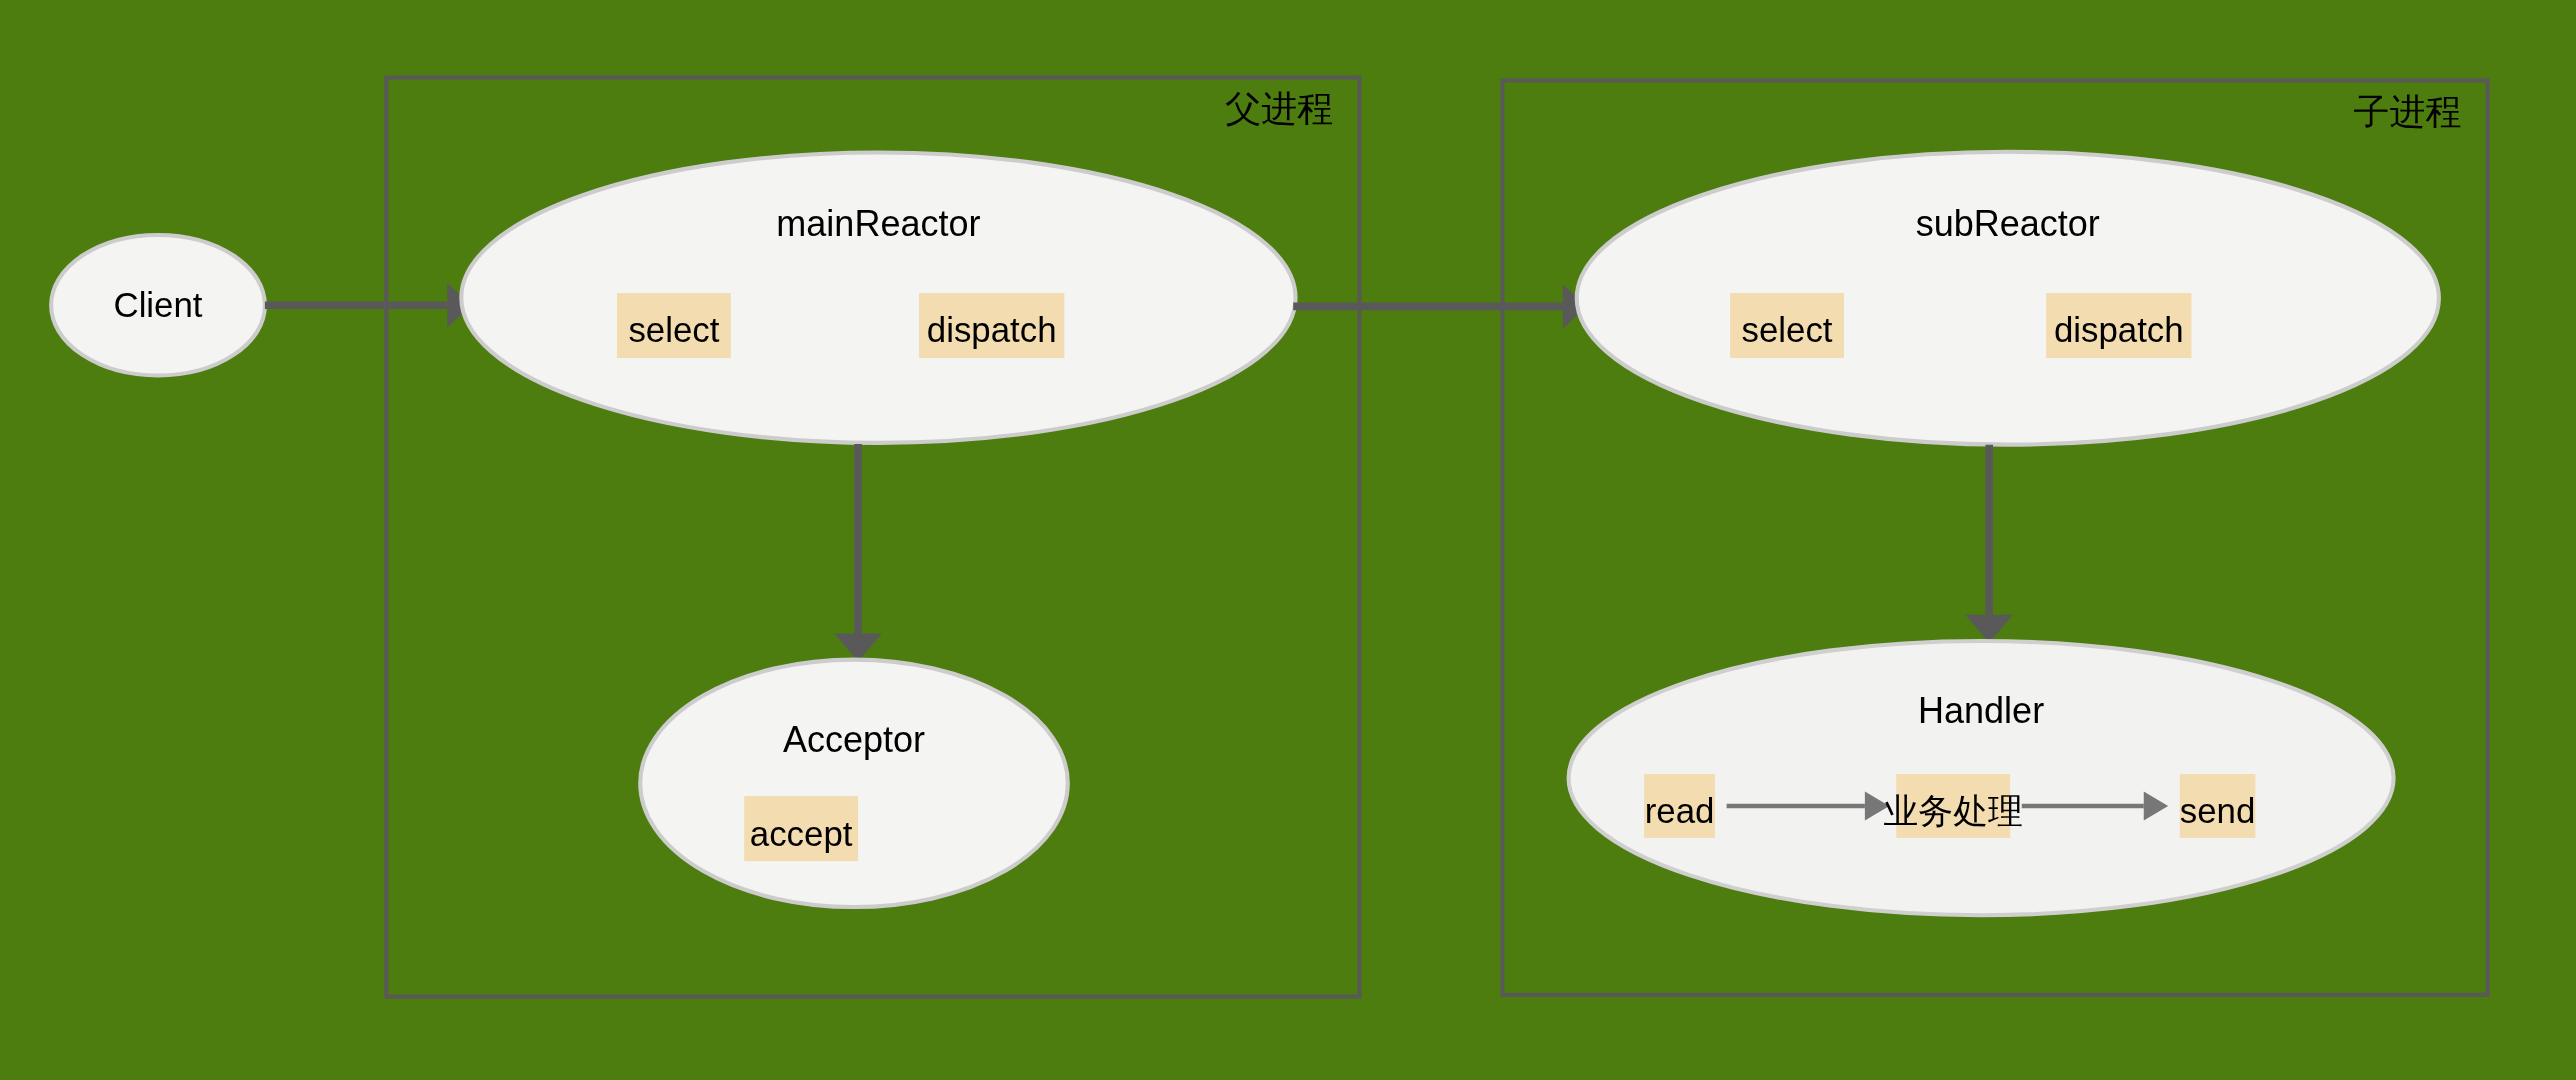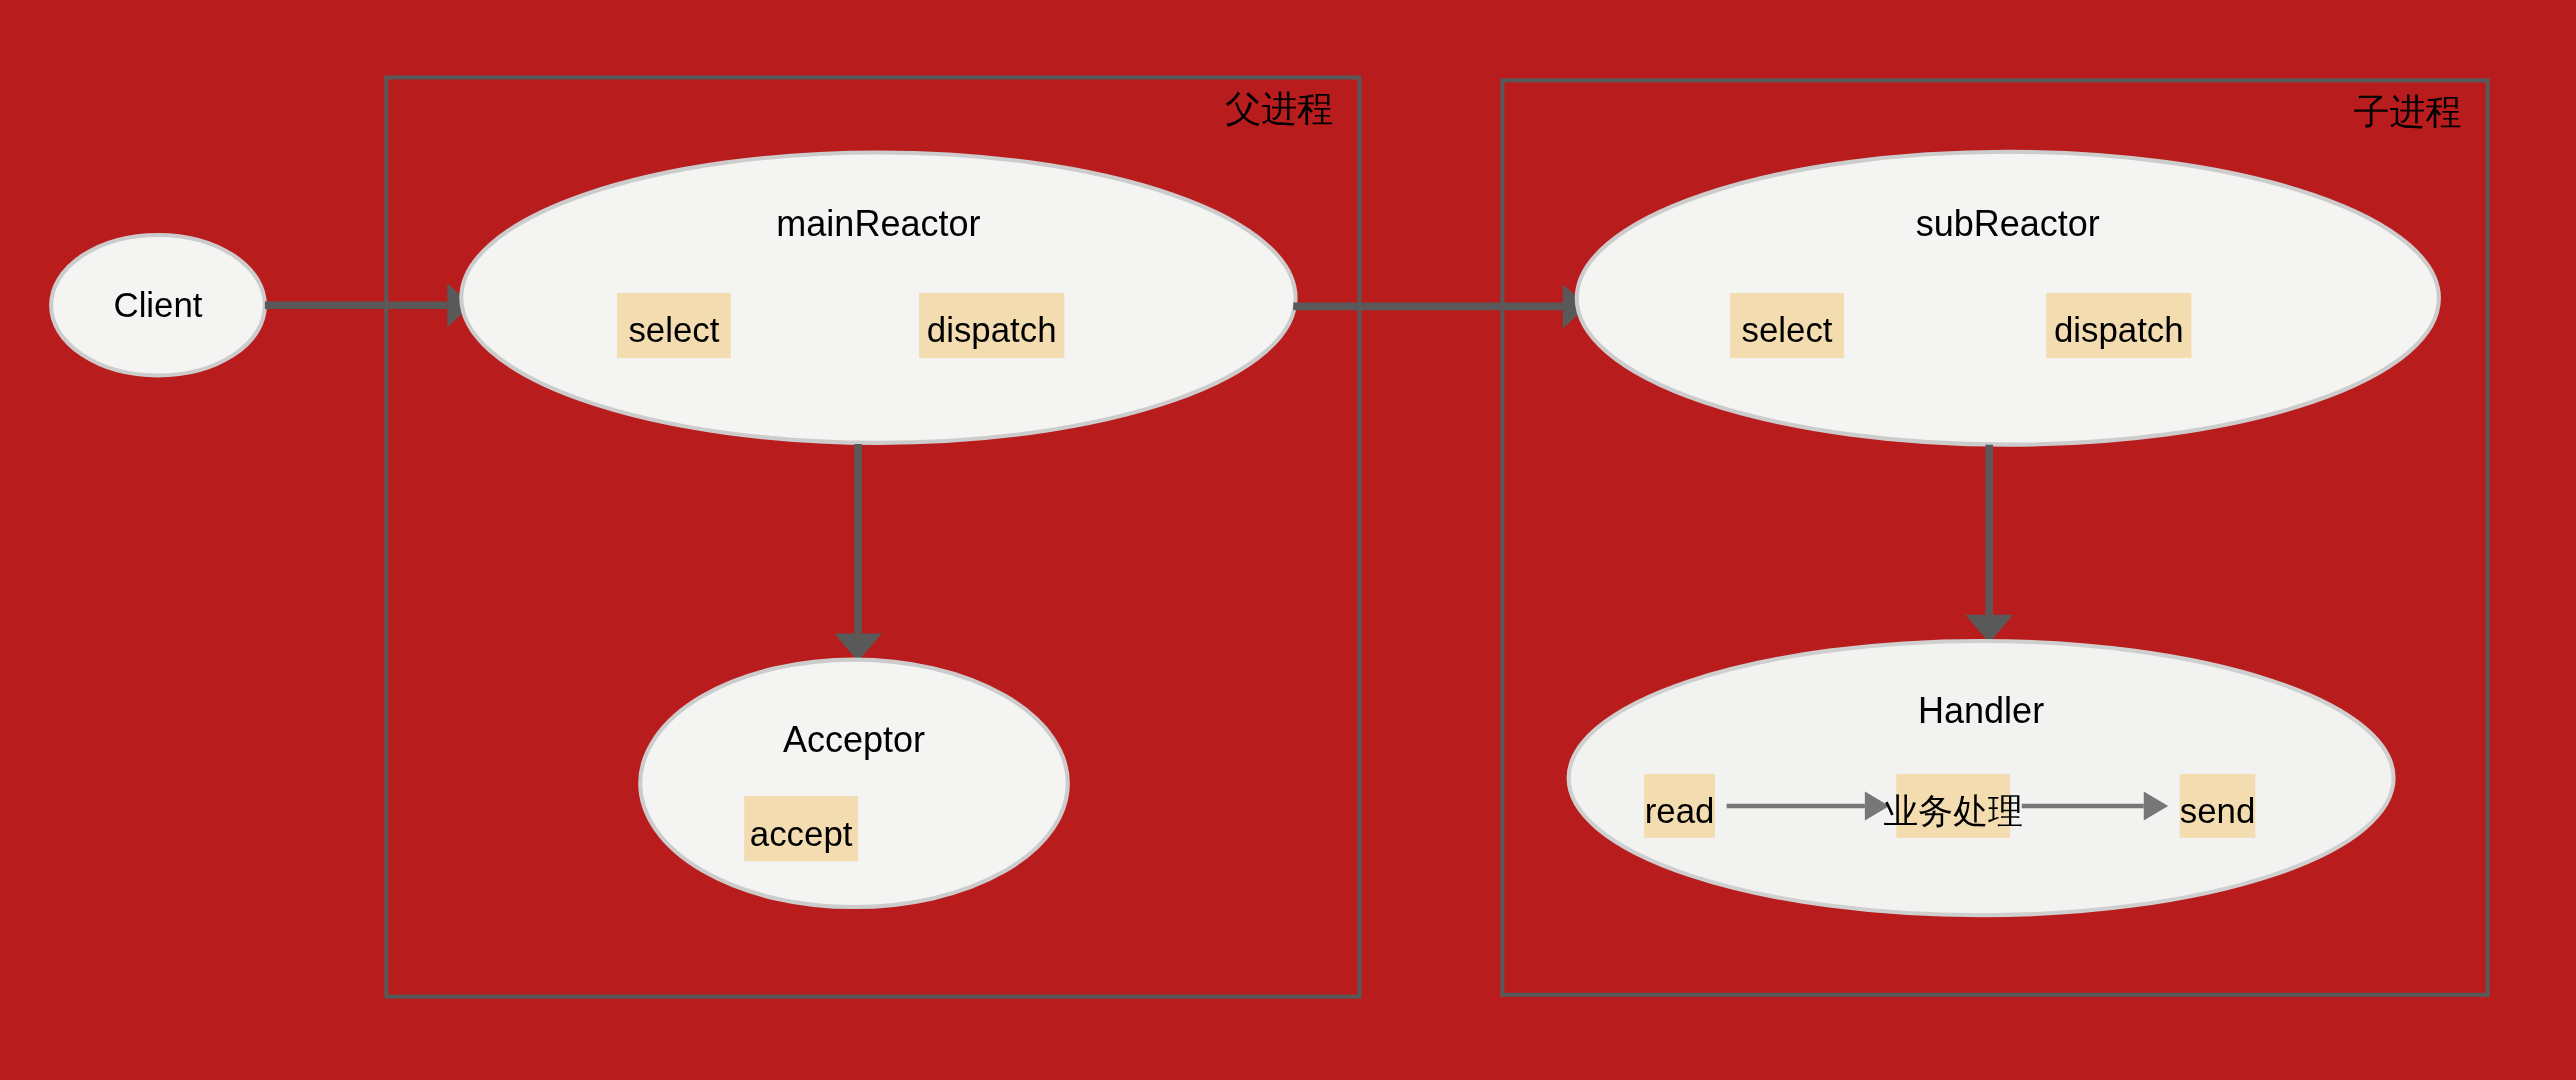--- a/index.html
+++ b/index.html
@@ -7,21 +7,21 @@
     padding: 0;
     background: #ffffff;
   }
   body {
     font-family: "Liberation Sans", "DejaVu Sans", sans-serif;
   }
   #stage {
     position: relative;
     width: 2576px;
     height: 1081px;
-    background: #b91c1c;
+    background: #4d7c0f;
     overflow: hidden;
   }
   svg#diagram {
     position: absolute;
     inset: 0;
     width: 2576px;
     height: 1081px;
     display: block;
   }
   .proc-box {

